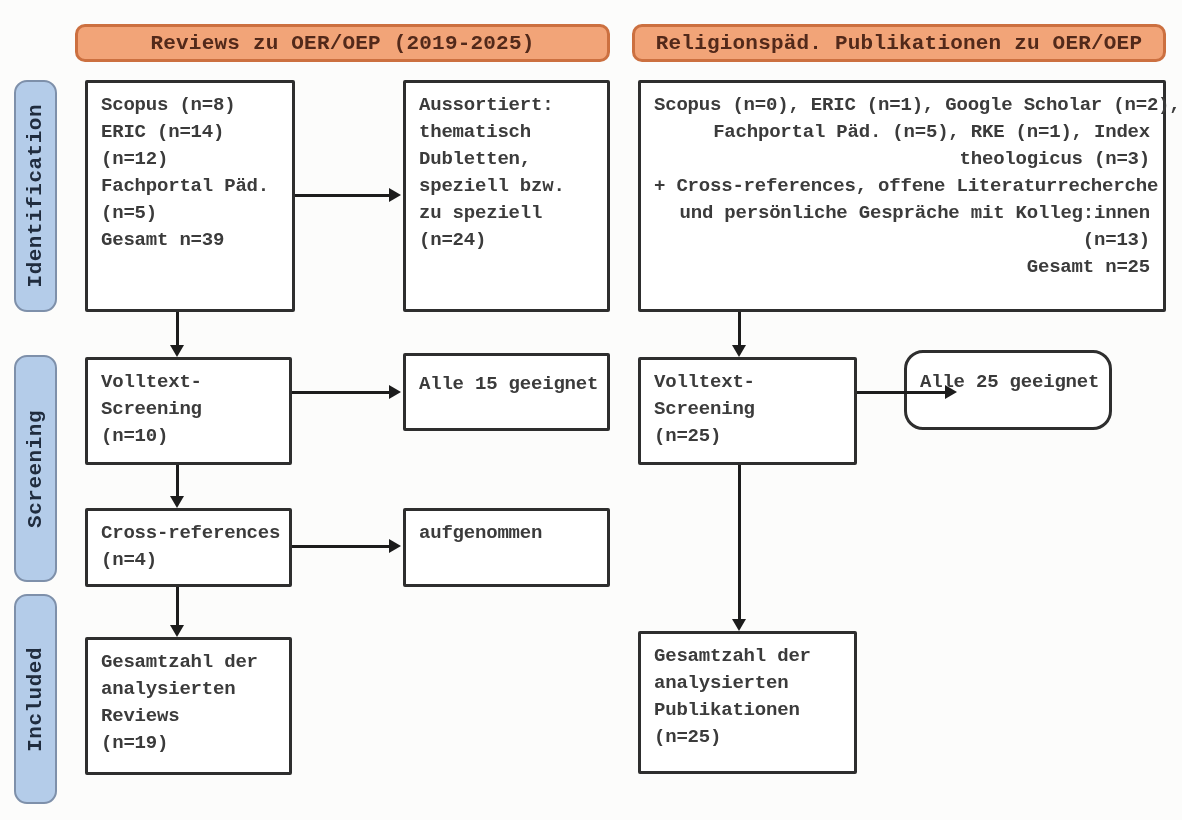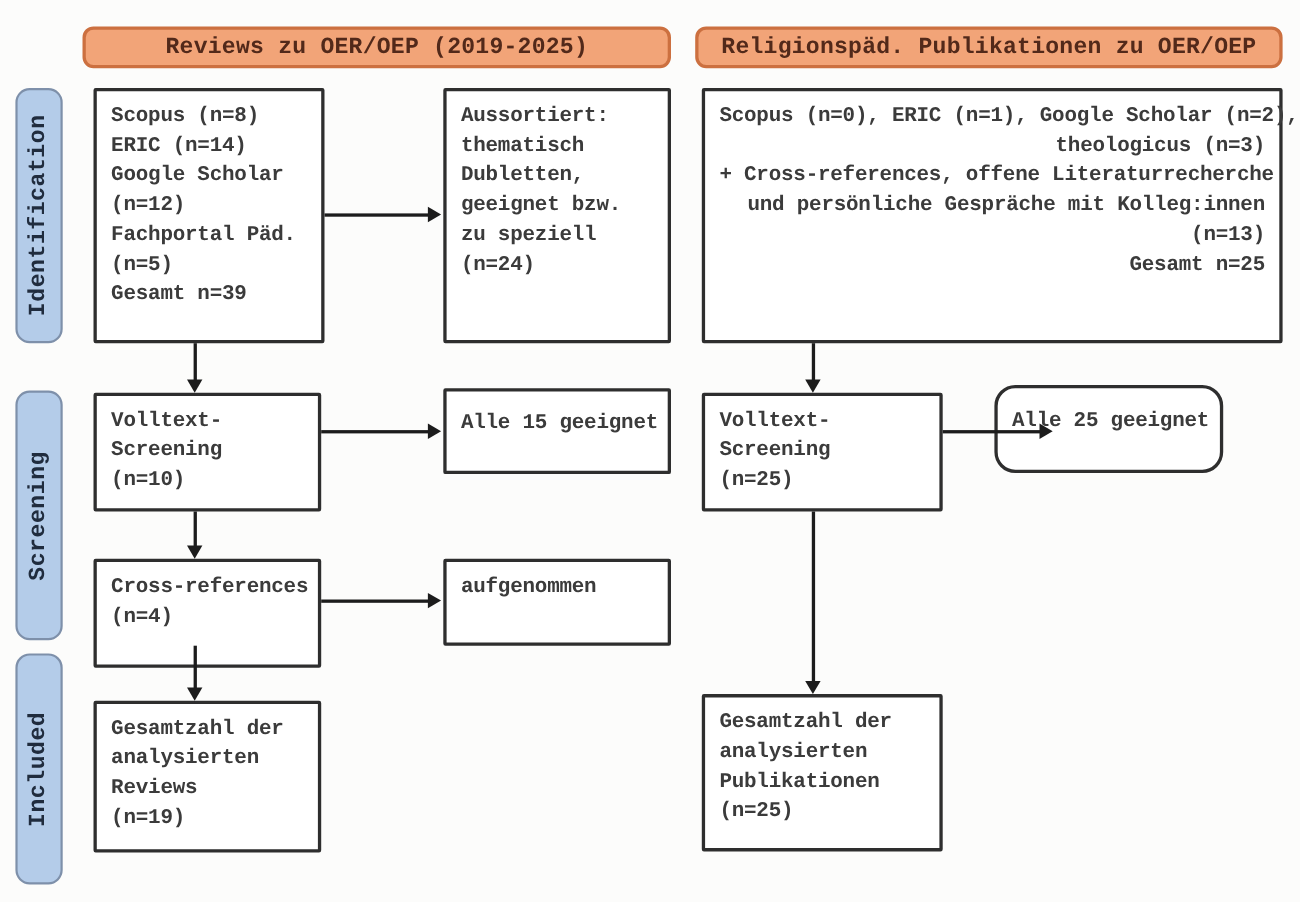--- a/index.html
+++ b/index.html
@@ -68,21 +68,21 @@
     padding: 9px 13px;
     box-sizing: border-box;
     letter-spacing: -0.2px;
   }
   .box div { white-space: nowrap; }
 
   #box-left-sources        { left: 85px;  top: 80px;  width: 210px; height: 232px; }
   #box-left-excluded       { left: 403px; top: 80px;  width: 207px; height: 232px; }
   #box-left-fulltext       { left: 85px;  top: 357px; width: 207px; height: 108px; }
   #box-left-fulltext-res   { left: 403px; top: 353px; width: 207px; height: 78px;  padding-top: 15px; }
-  #box-left-crossref       { left: 85px;  top: 508px; width: 207px; height: 99px;  }
+  #box-left-crossref       { left: 85px;  top: 508px; width: 207px; height: 79px;  }
   #box-left-crossref-res   { left: 403px; top: 508px; width: 207px; height: 79px;  }
   #box-left-included       { left: 85px;  top: 637px; width: 207px; height: 138px; }
 
   #box-right-sources       { left: 638px; top: 80px;  width: 528px; height: 232px; text-align: right; }
   #box-right-fulltext      { left: 638px; top: 357px; width: 219px; height: 108px; }
   #box-right-fulltext-res  { left: 904px; top: 350px; width: 208px; height: 80px;  padding-top: 16px; border-radius: 19px; }
   #box-right-included      { left: 638px; top: 631px; width: 219px; height: 143px; }
 
   
   .aline {
@@ -123,31 +123,30 @@
   <div class="stage" id="stage-screening">
     <span>Screening</span>
   </div>
   <div class="stage" id="stage-included">
     <span>Included</span>
   </div>
 
   <div class="box" id="box-left-sources">
       <div>Scopus (n=8)</div>
       <div>ERIC (n=14)</div>
-      <div>Google Scholar</div>
       <div>(n=12)</div>
       <div>Fachportal Päd.</div>
       <div>(n=5)</div>
       <div>Gesamt n=39</div>
     </div>
   <div class="box" id="box-left-excluded">
       <div>Aussortiert:</div>
       <div>thematisch</div>
       <div>Dubletten,</div>
-      <div>geeignet bzw.</div>
+      <div>speziell bzw.</div>
       <div>zu speziell</div>
       <div>(n=24)</div>
     </div>
   <div class="box" id="box-left-fulltext">
       <div>Volltext-</div>
       <div>Screening</div>
       <div>(n=10)</div>
     </div>
   <div class="box" id="box-left-fulltext-res">
       <div>Alle 15 geeignet</div>
@@ -161,20 +160,21 @@
     </div>
   <div class="box" id="box-left-included">
       <div>Gesamtzahl der</div>
       <div>analysierten</div>
       <div>Reviews</div>
       <div>(n=19)</div>
     </div>
 
   <div class="box" id="box-right-sources">
       <div>Scopus (n=0), ERIC (n=1), Google Scholar (n=2),</div>
+      <div>Fachportal Päd. (n=5), RKE (n=1), Index</div>
       <div>theologicus (n=3)</div>
       <div>+ Cross-references, offene Literaturrecherche</div>
       <div>und persönliche Gespräche mit Kolleg:innen</div>
       <div>(n=13)</div>
       <div>Gesamt n=25</div>
     </div>
   <div class="box" id="box-right-fulltext">
       <div>Volltext-</div>
       <div>Screening</div>
       <div>(n=25)</div>

